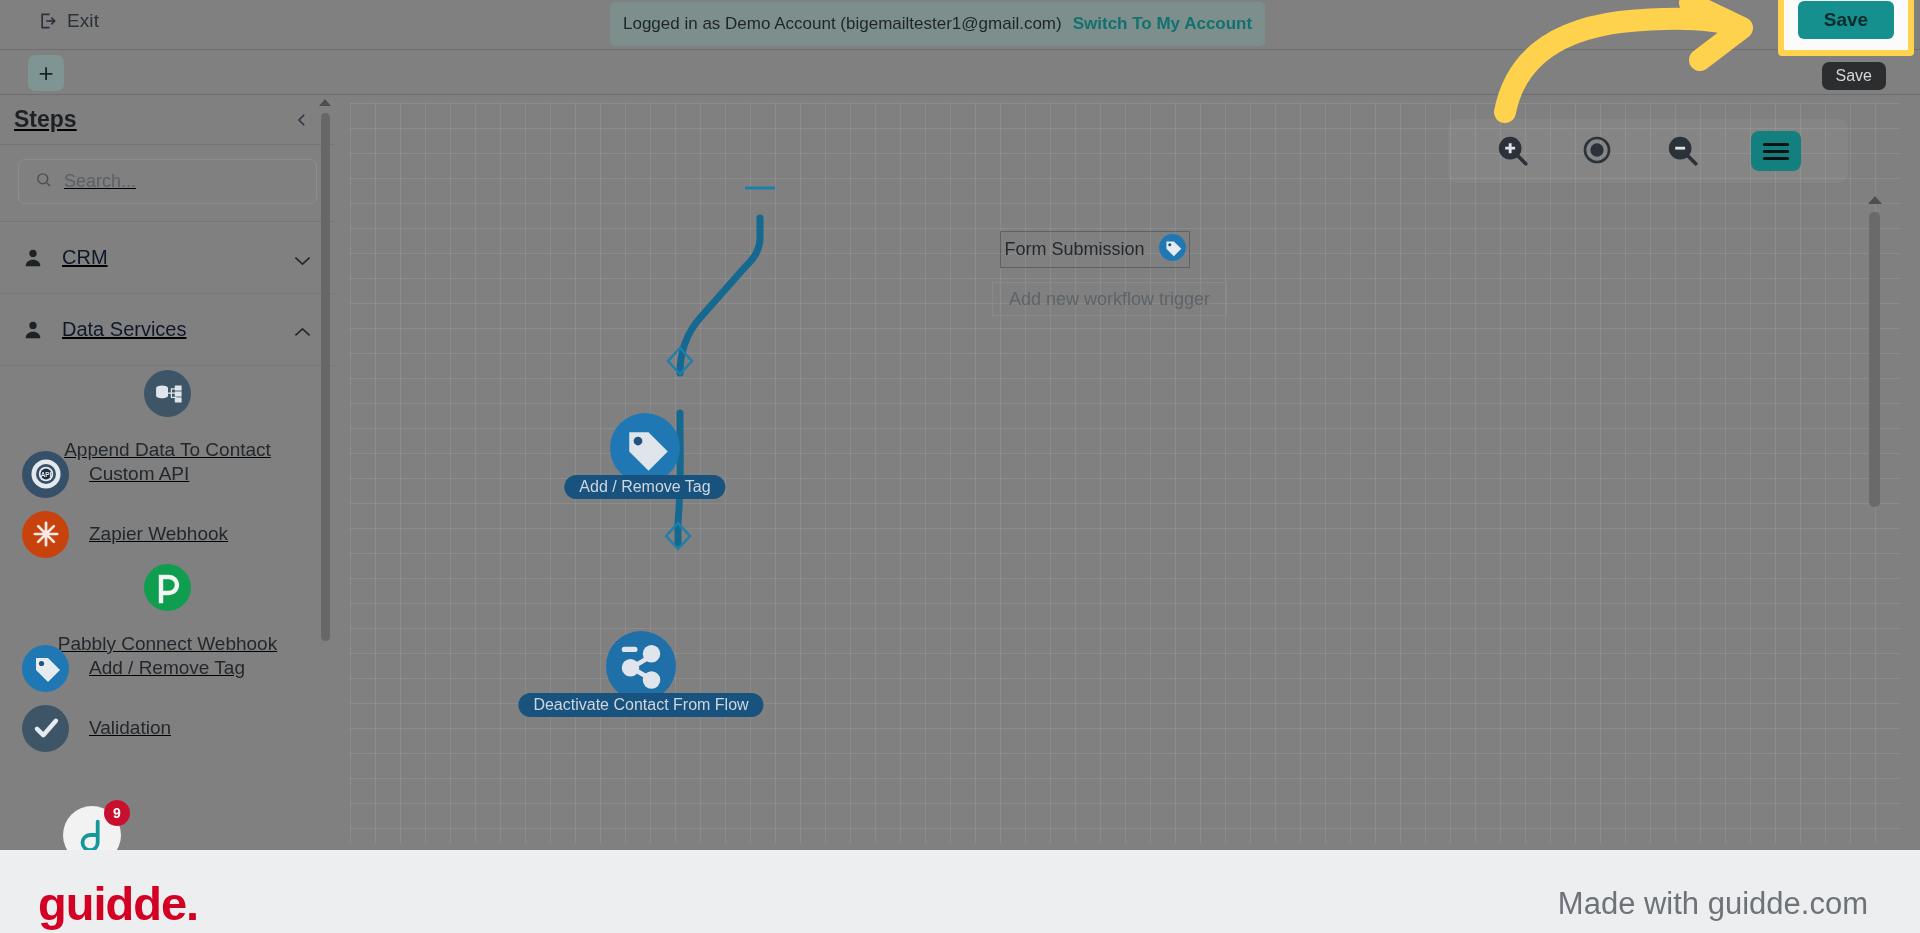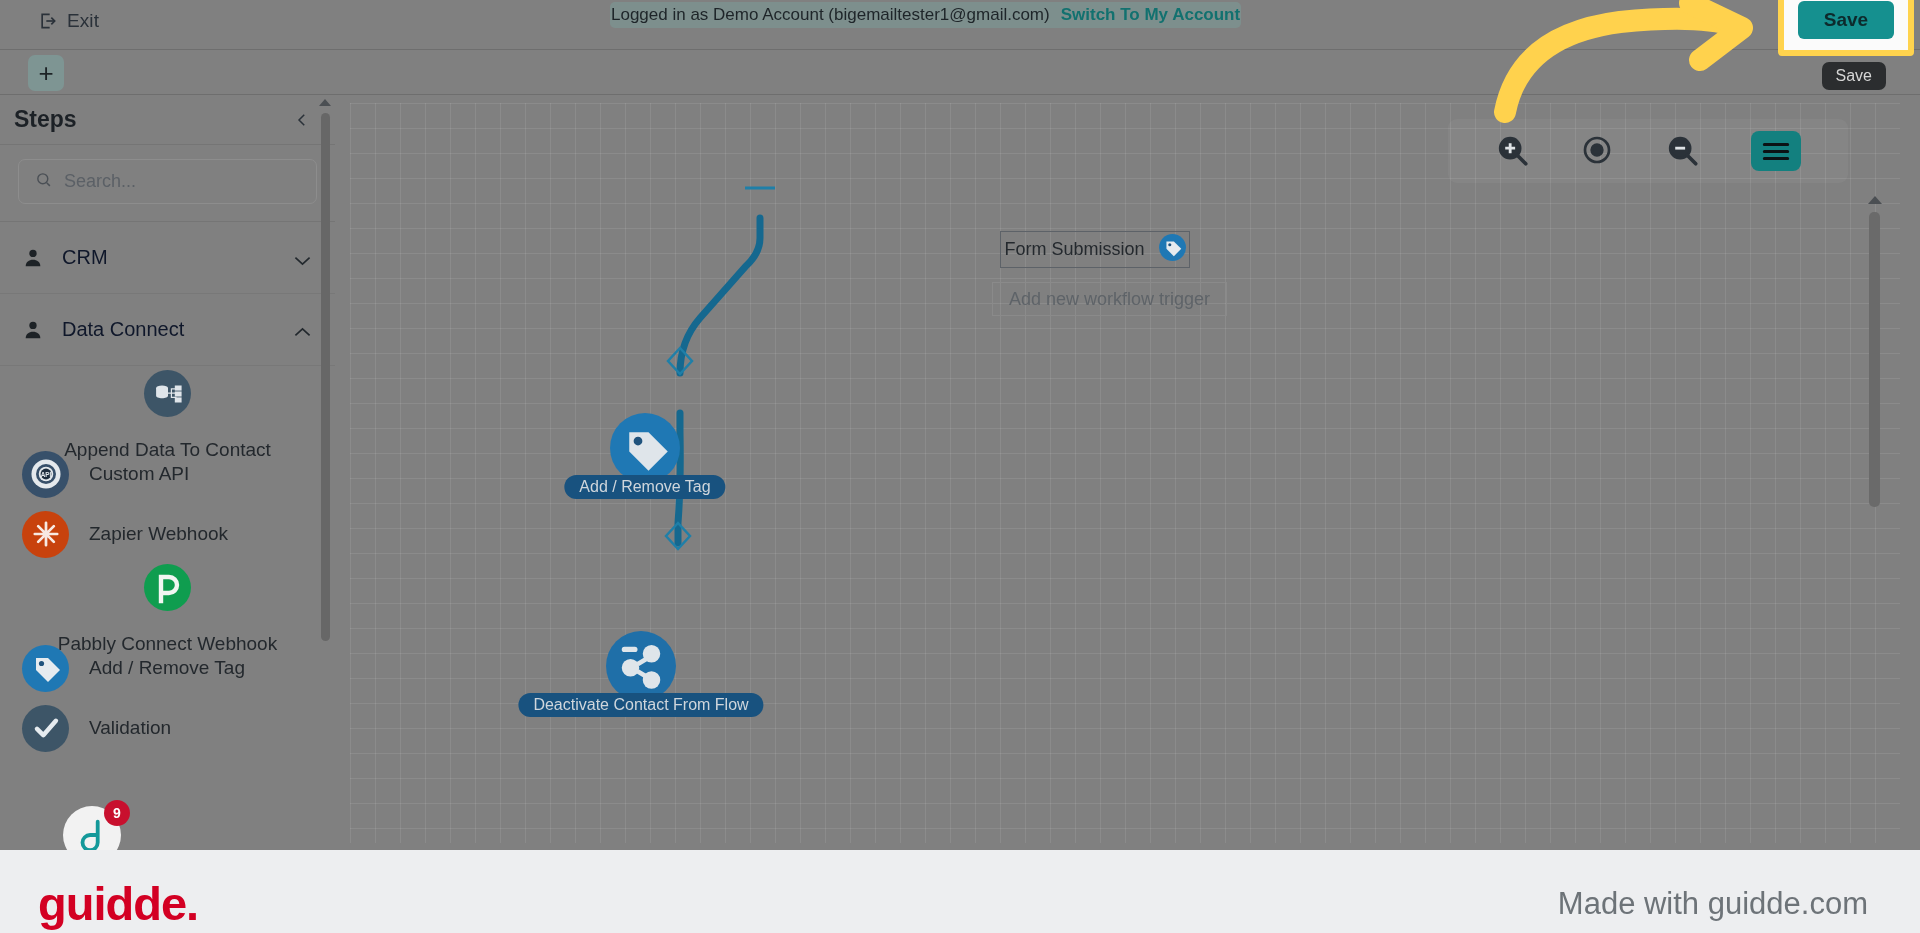--- a/index.html
+++ b/index.html
@@ -30,21 +30,21 @@
   }
   .exit-icon { width: 20px; height: 20px; display: block; }
 
   .draft-title {
     position: absolute; left: 50%; transform: translateX(-50%);
     top: 9px; font-size: 19px; color: #2c3036;
   }
 
   .login-banner {
     position: absolute; left: 610px; top: 2px;
-    height: 26px; padding: 0 1px;
+    height: 44px; padding: 0 13px;
     display: flex; align-items: center; gap: 11px;
     background: #7d8f8d; border-radius: 5px;
     font-size: 17px; color: #1e2529; white-space: nowrap;
   }
   .switch-link { color: #12716f; font-weight: bold; font-size: 17px; }
 
   
   .save-highlight {
     position: absolute; right: 6px; top: -16px;
     width: 136px; height: 72px;
@@ -84,20 +84,21 @@
     background: #7e9593; color: #1d2326;
     display: flex; align-items: center; justify-content: center;
     font-size: 26px; line-height: 1; cursor: pointer;
   }
 
   
   .sidebar {
     position: absolute; left: 0; top: 95px;
     width: 335px; height: 755px;
     overflow: hidden;
+    text-decoration: underline;
   }
   .sb-head {
     height: 50px; display: flex; align-items: center;
     justify-content: space-between; padding: 0 24px 0 14px;
     border-bottom: 1px solid #757575;
   }
   .sb-title { font-size: 23px; font-weight: bold; color: #1c2126; }
   .collapse-icon { width: 18px; height: 18px; cursor: pointer; }
 
   .sb-search-wrap { padding: 14px 18px 17px 18px; border-bottom: 1px solid #757575;}
@@ -333,21 +334,21 @@
         </span>
       </div>
 
       <div class="sb-group">
         <span class="person-icon">
           <svg viewBox="0 0 24 24" width="22" height="22" fill="#1d2226">
             <circle cx="12" cy="7" r="4"></circle>
               <path d="M4 21c0-4.4 3.6-7 8-7s8 2.6 8 7z"></path>
           </svg>
         </span>
-        <span class="gname">Data Connect</span>
+        <span class="gname">Data Services</span>
         <span class="chev">
           <svg viewBox="0 0 24 14" width="17" height="11" fill="none" stroke="#22282d" stroke-width="2.4">
             <path d="M2 11l10-9 10 9"></path>
           </svg>
         </span>
       </div>
 
       <div class="sb-items">
 
         <div class="sb-item tall">

